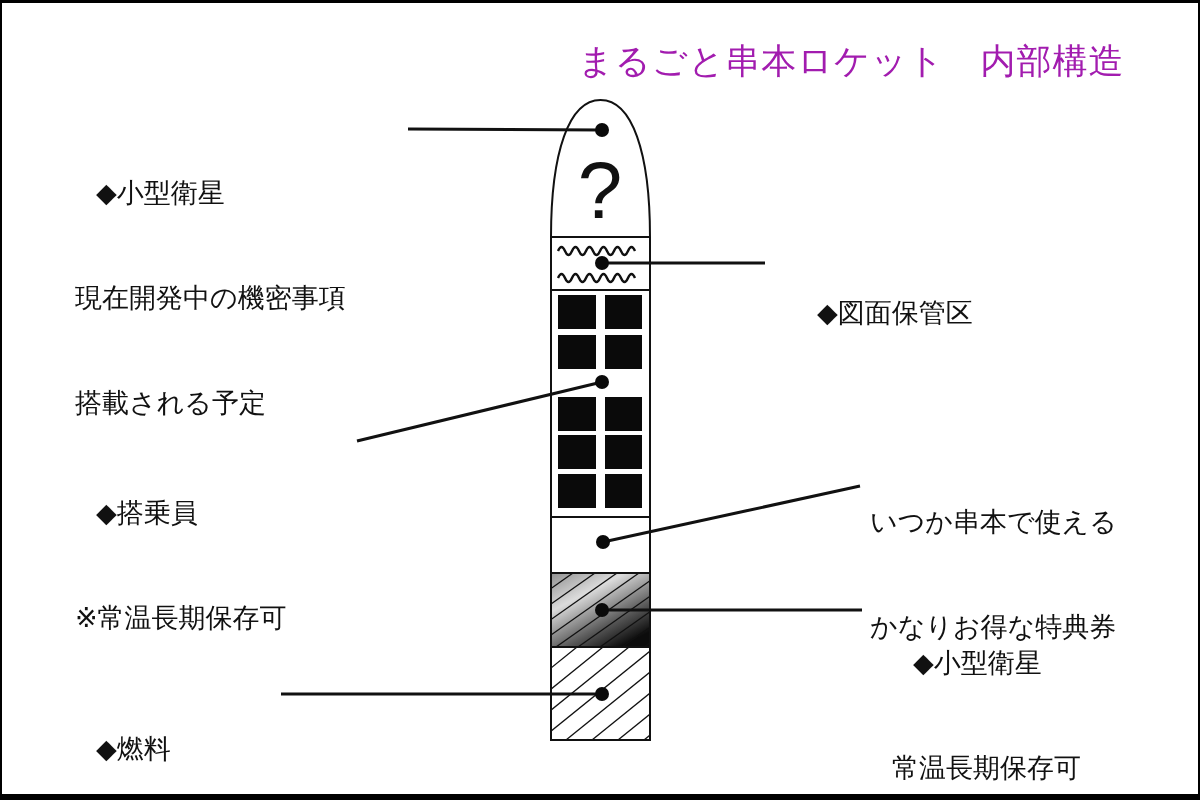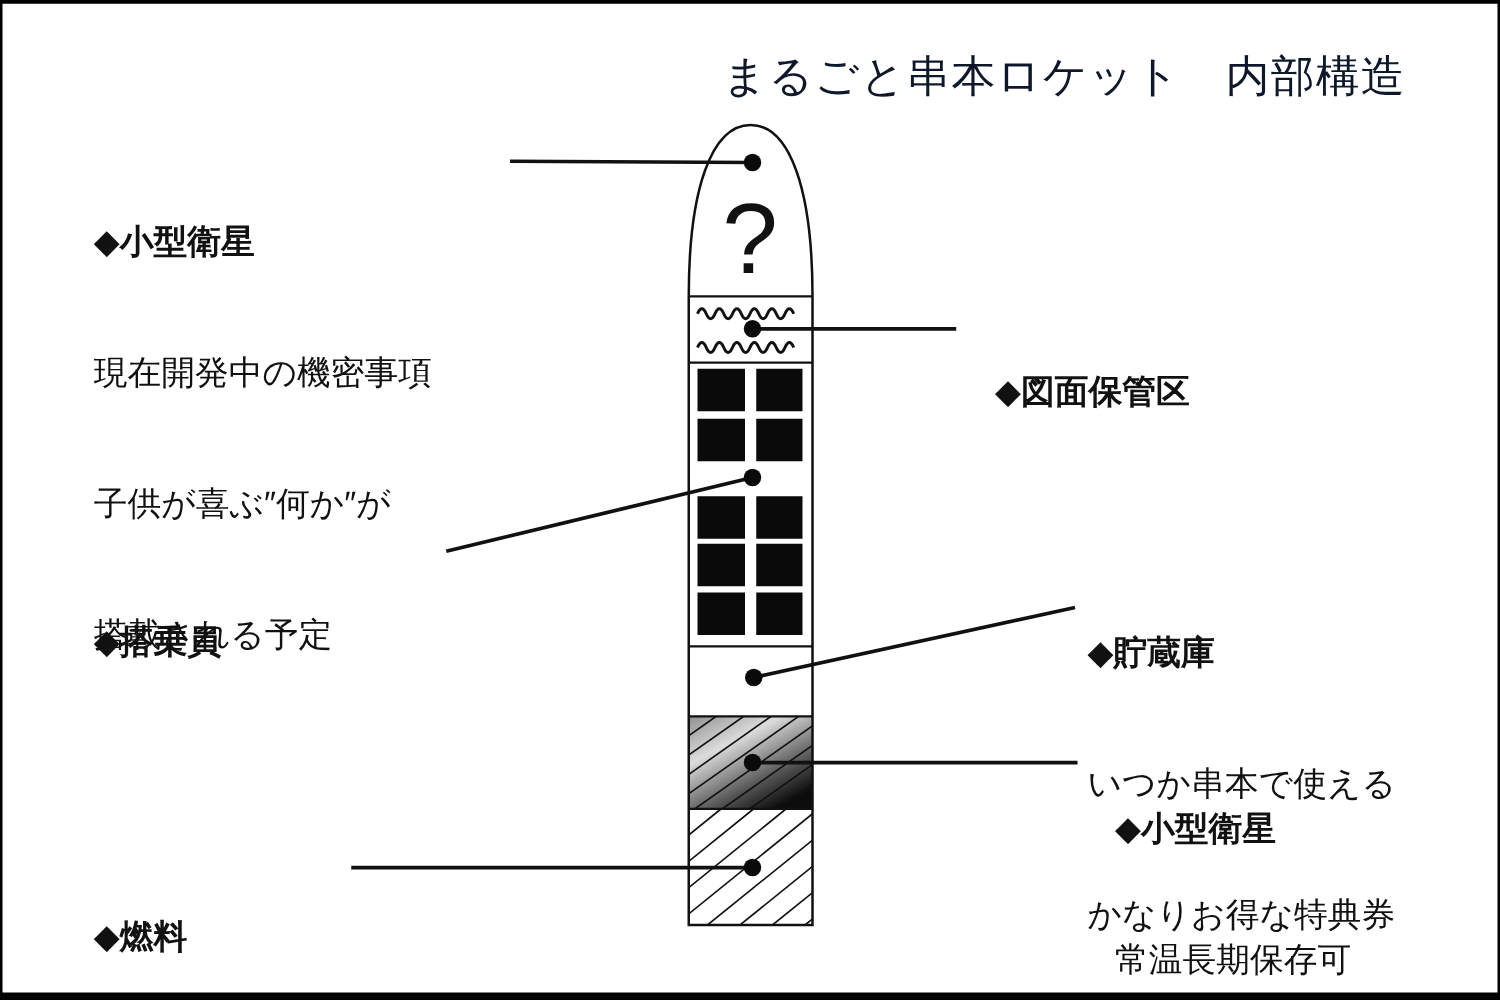--- a/index.html
+++ b/index.html
@@ -10,24 +10,24 @@
   }
   
   .frame{position:absolute;background:#000;}
   .frame.top{top:0;left:0;right:0;height:3px;}
   .frame.bottom{bottom:0;left:0;right:0;height:6px;}
   .frame.left{top:0;bottom:0;left:0;width:2px;}
   .frame.right{top:0;bottom:0;right:0;width:2px;}
 
   .title{
     position:absolute;left:578px;top:38px;font-size:35px;letter-spacing:1px;
-    white-space:pre;color:#0f172a;
+    white-space:pre;color:#a21caf;
   }
   .label{position:absolute;font-size:27px;line-height:35px;white-space:pre;color:#111;}
-  .label .heading{font-weight:700;}
+  .label .heading{font-weight:400;margin-left:21px;}
   svg.overlay{position:absolute;left:0;top:0;width:1200px;height:800px;}
 </style>
 </head>
 <body>
 
 <div class="canvas">
 
   <div class="title">まるごと串本ロケット　内部構造</div>
 
   <svg class="overlay" viewBox="0 0 1200 800">
@@ -118,40 +118,39 @@
       <circle cx="602" cy="382" r="7"></circle>
       <circle cx="603" cy="542" r="7"></circle>
       <circle cx="602" cy="610" r="7"></circle>
       <circle cx="602" cy="694" r="7"></circle>
     </g>
   </svg>
 
   <div class="label" style="left:75px;top:106px">
     <div class="heading">◆小型衛星</div>
     <div>現在開発中の機密事項</div>
-    <div>子供が喜ぶ″何か″が</div>
     <div>搭載される予定</div>
   </div>
 
   <div class="label" style="left:75px;top:426px">
     <div class="heading">◆搭乗員</div>
+    <div>※常温長期保存可</div>
     
   </div>
 
   <div class="label" style="left:75px;top:662px">
     <div class="heading">◆燃料</div>
     
   </div>
 
   <div class="label" style="left:796px;top:226px">
     <div class="heading">◆図面保管区</div>
   </div>
 
   <div class="label" style="left:870px;top:435px">
-    <div class="heading">◆貯蔵庫</div>
     <div>いつか串本で使える</div>
     <div>かなりお得な特典券</div>
   </div>
 
   <div class="label" style="left:892px;top:576px">
     <div class="heading">◆小型衛星</div>
     <div>常温長期保存可</div>
   </div>
 
   <div class="frame top"></div>

